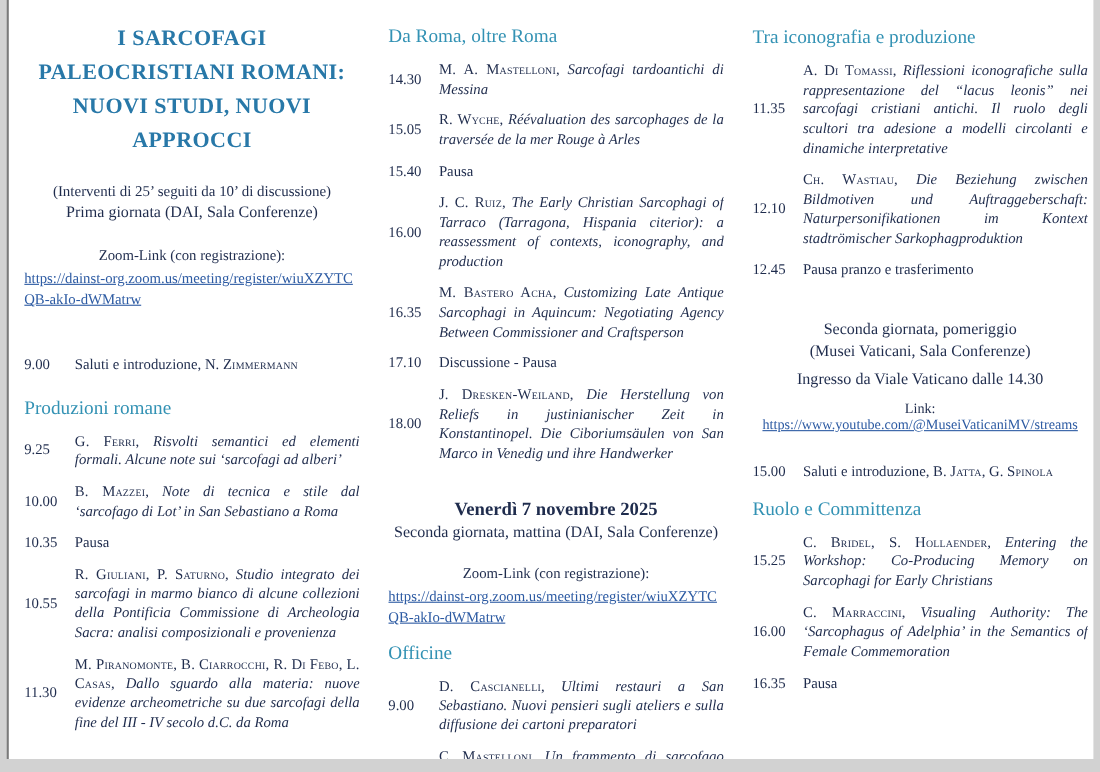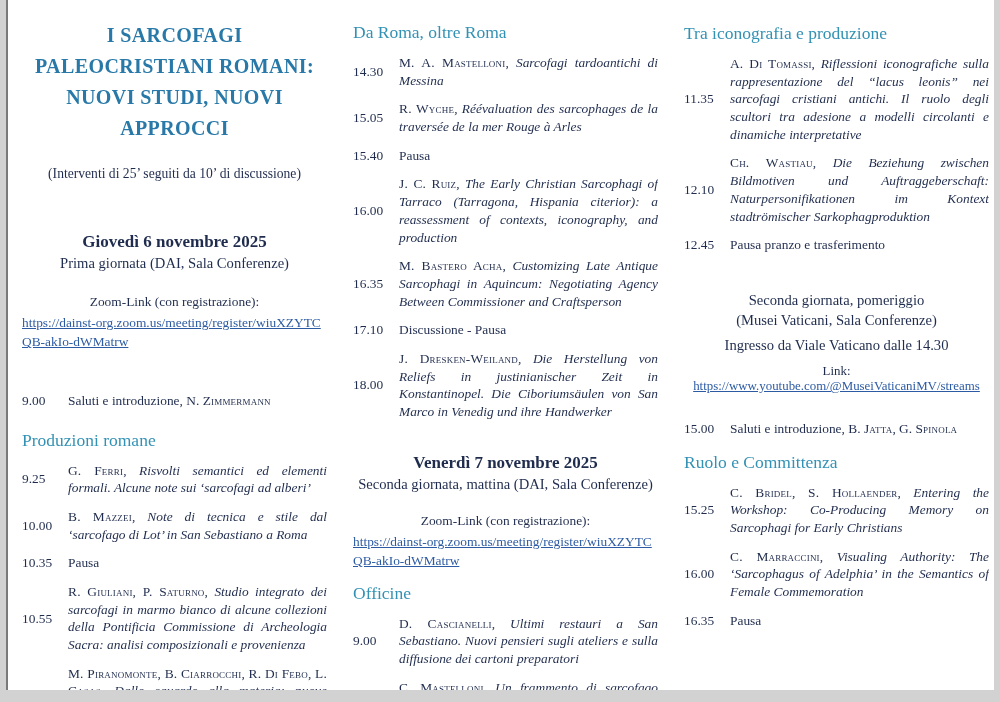--- a/index.html
+++ b/index.html
@@ -42,21 +42,20 @@
   a.seg-link{color:#2d5ba3;text-decoration:underline;cursor:pointer;}
 </style>
 </head>
 <body>
 
 <div class="sheet">
   <div class="col" id="col-0">
     <h1 class="main-title">I SARCOFAGI PALEOCRISTIANI ROMANI: NUOVI STUDI, NUOVI APPROCCI</h1>
     <div class="note">(Interventi di 25’ seguiti da 10’ di discussione)</div>
     <div class="blocks">
-        <div class="date" style="margin-top: 50px;">Giovedì 6 novembre 2025</div>
         <div class="centerline">Prima giornata (DAI, Sala Conferenze)</div>
         <div class="zoomlabel" style="margin-top: 22px;">Zoom-Link (con registrazione):</div>
         <div class="linkblock"><a class="seg-link" href="#">https://dainst-org.zoom.us/meeting/register/wiuXZYTCQB-akIo-dWMatrw</a></div>
         <div class="item" style="margin-top: 40px;">
           <span class="time">9.00</span>
           <div class="body"><span class="seg-p">Saluti e introduzione, N. </span><span class="seg-sc">Zimmermann</span></div>
         </div>
         <div class="section" style="margin-top: 20px;">Produzioni romane</div>
         <div class="item">
           <span class="time">9.25</span>

